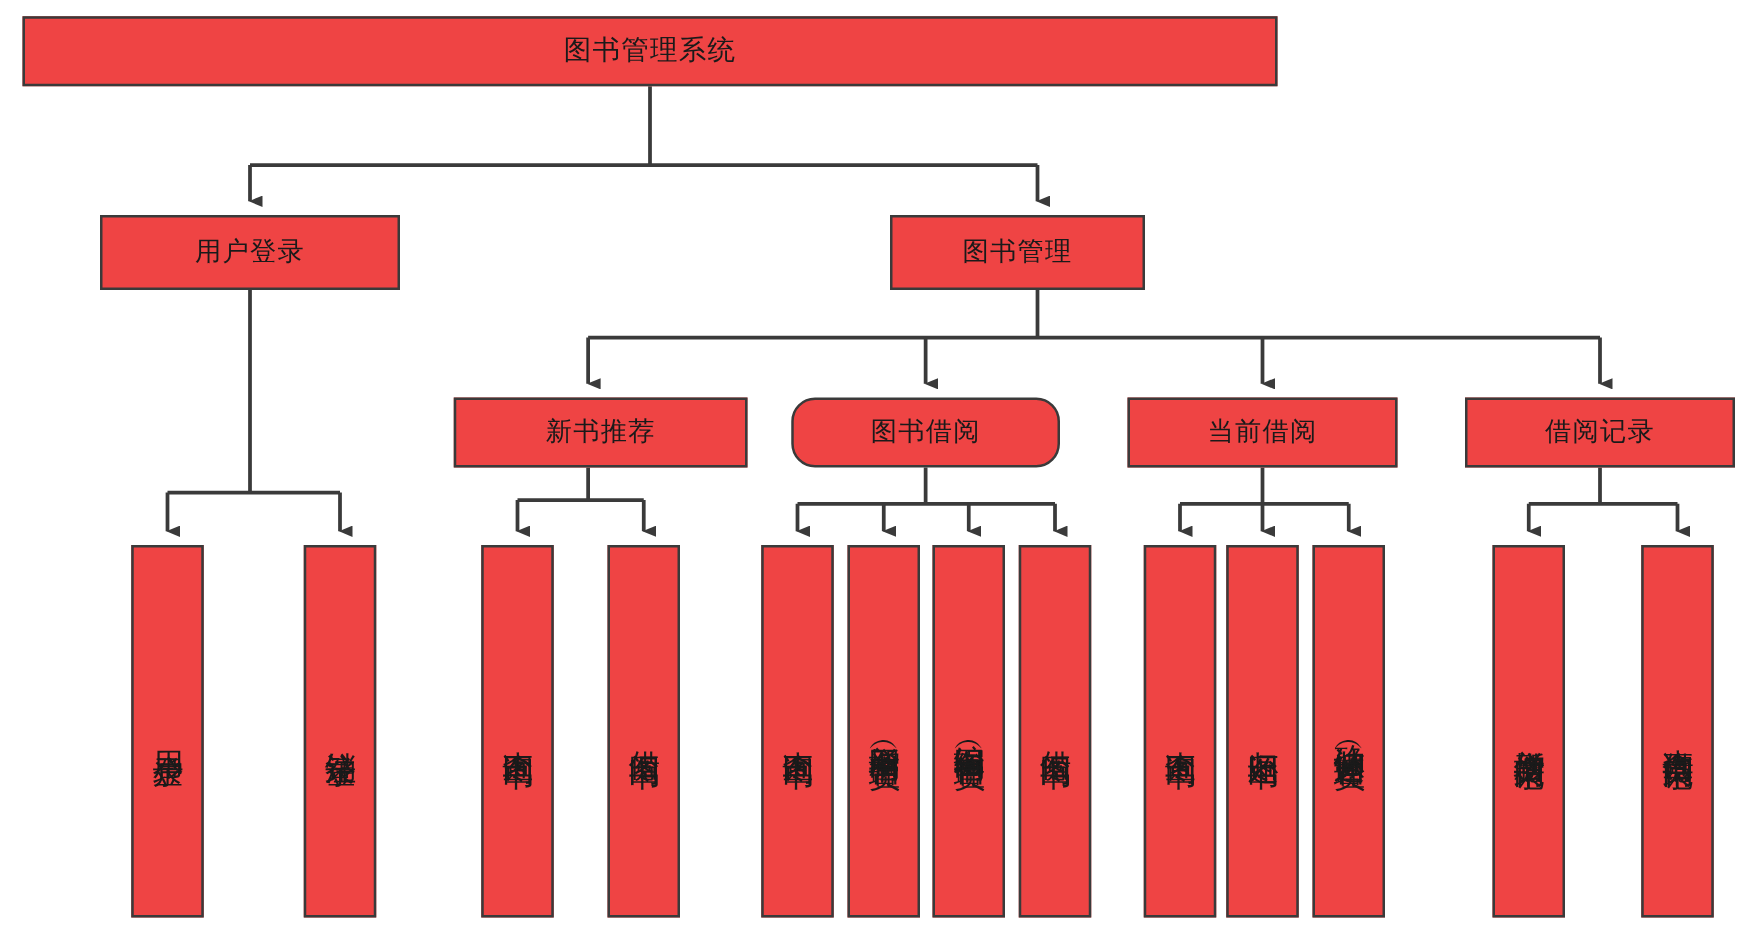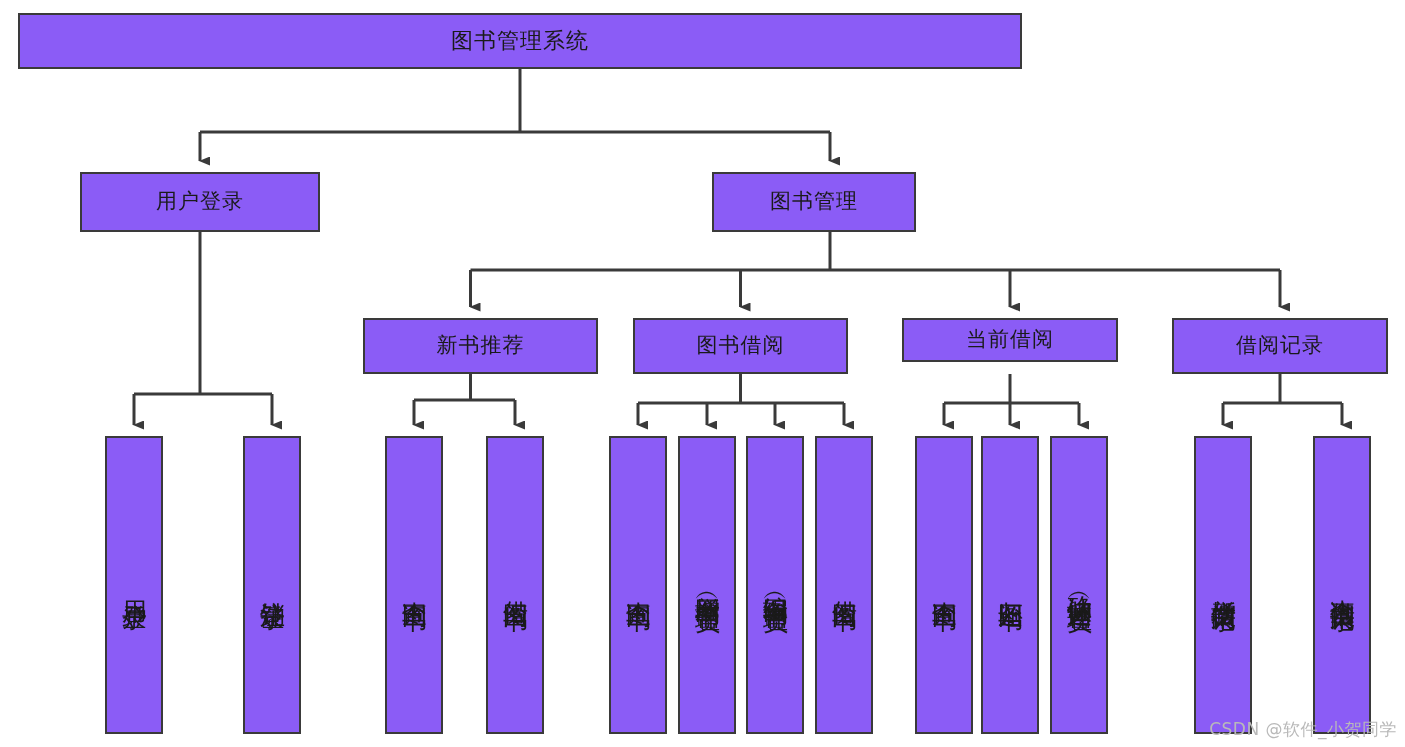--- a/index.html
+++ b/index.html
@@ -21,21 +21,21 @@
     position: absolute;
     left: 0;
     top: 0;
     width: 1405px;
     height: 747px;
   }
   .node {
     position: absolute;
     box-sizing: border-box;
     border: 2px solid #3a3a3a;
-    background: #8b5cf6;
+    background: #ef4444;
     display: flex;
     align-items: center;
     justify-content: center;
     color: #1a1a1a;
   }
   .node-label {
     display: block;
     text-align: center;
     letter-spacing: 1px;
   }
@@ -126,24 +126,24 @@
       </div>
       <div class="node horiz" style="left: 80px; top: 172px; width: 240px; height: 60px;">
         <span class="node-label">用户登录</span>
       </div>
       <div class="node horiz" style="left: 712px; top: 172px; width: 204px; height: 60px;">
         <span class="node-label">图书管理</span>
       </div>
       <div class="node horiz" style="left: 363px; top: 318px; width: 235px; height: 56px;">
         <span class="node-label">新书推荐</span>
       </div>
-      <div class="node horiz" style="left: 633px; top: 318px; width: 215px; height: 56px;">
+      <div class="node horiz" style="left: 633px; top: 318px; width: 215px; height: 56px; border-radius: 19px;">
         <span class="node-label">图书借阅</span>
       </div>
-      <div class="node horiz" style="left: 902px; top: 318px; width: 216px; height: 44px;">
+      <div class="node horiz" style="left: 902px; top: 318px; width: 216px; height: 56px;">
         <span class="node-label">当前借阅</span>
       </div>
       <div class="node horiz" style="left: 1172px; top: 318px; width: 216px; height: 56px;">
         <span class="node-label">借阅记录</span>
       </div>
       <div class="node vert" style="left: 105px; top: 436px; width: 58px; height: 298px;">
         <span class="node-label">用户登录</span>
       </div>
       <div class="node vert" style="left: 243px; top: 436px; width: 58px; height: 298px;">
         <span class="node-label">注销登录</span>
@@ -176,14 +176,13 @@
         <span class="node-label">确认归还（管理员）</span>
       </div>
       <div class="node vert" style="left: 1194px; top: 436px; width: 58px; height: 298px;">
         <span class="node-label">新增借阅记录</span>
       </div>
       <div class="node vert" style="left: 1313px; top: 436px; width: 58px; height: 298px;">
         <span class="node-label">查询借阅记录</span>
       </div>
     </div>
 
-  <div class="watermark">CSDN @软件_小贺同学</div>
 </div>
 
 </body></html>

